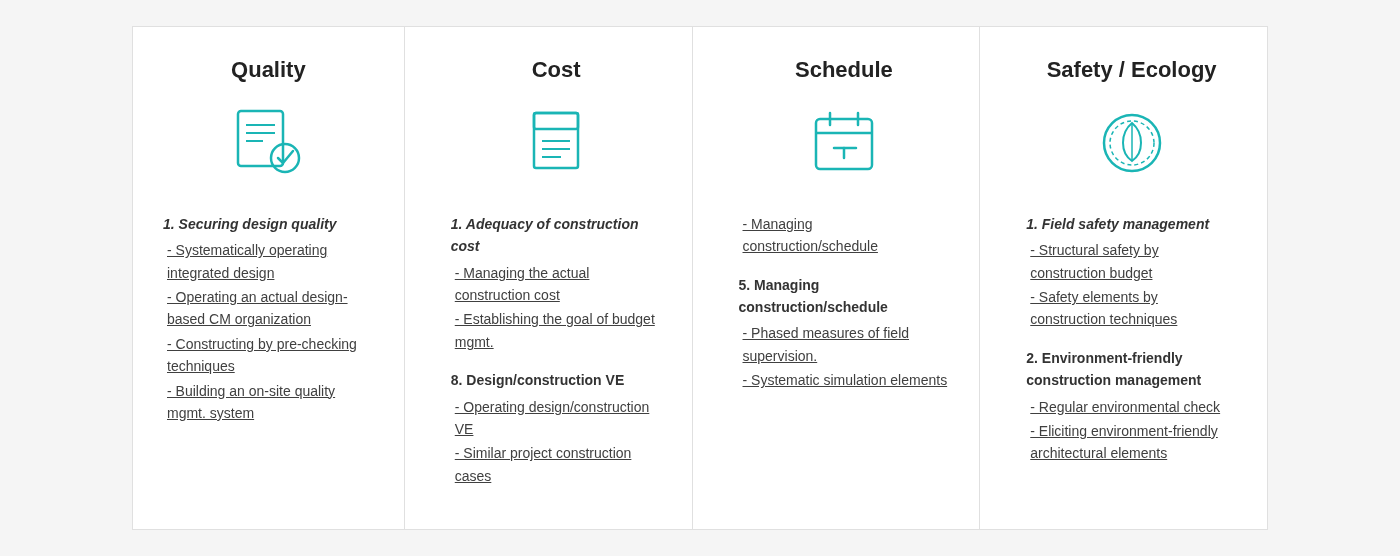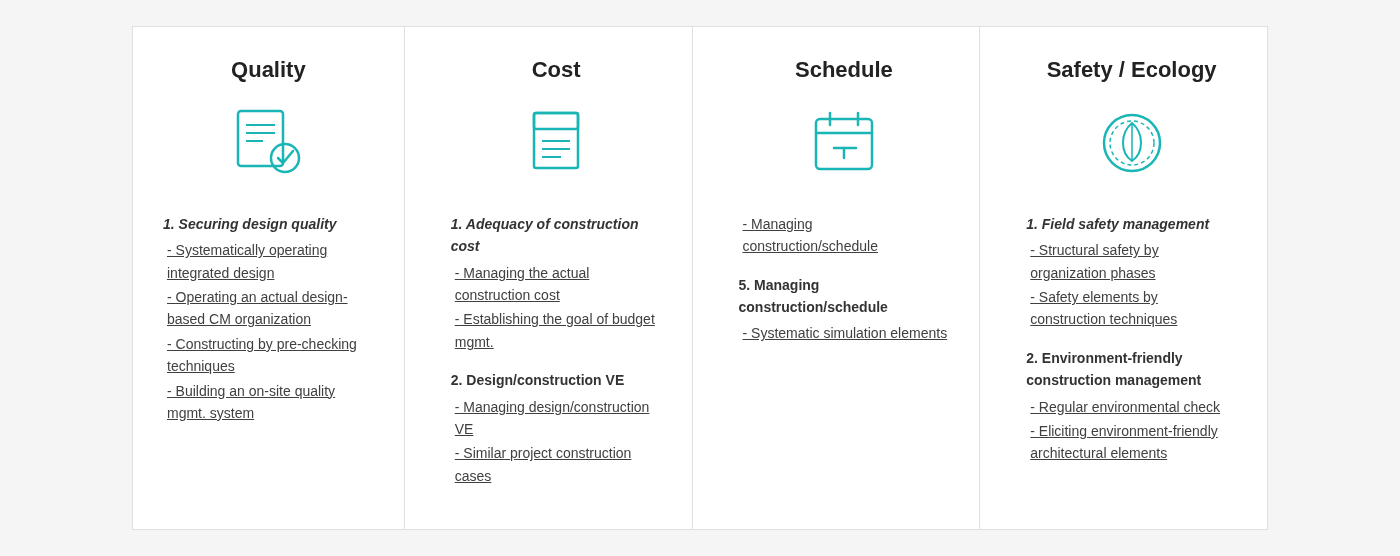--- a/index.html
+++ b/index.html
@@ -104,55 +104,56 @@
     <rect x="18" y="10" width="44" height="16" rx="2" stroke="#1ab5b5" stroke-width="2.5" fill="none"></rect>
     <line x1="26" y1="38" x2="54" y2="38" stroke="#1ab5b5" stroke-width="2"></line>
     <line x1="26" y1="46" x2="54" y2="46" stroke="#1ab5b5" stroke-width="2"></line>
     <line x1="26" y1="54" x2="45" y2="54" stroke="#1ab5b5" stroke-width="2"></line>
   </svg>
       </div>
       <div class="content">
         <div class="section-title">1. Adequacy of construction cost</div>
         <div class="bullet">- Managing the actual construction cost</div>
         <div class="bullet">- Establishing the goal of budget mgmt.</div>
-        <div class="section-title">2. Design/construction VE</div>
-        <div class="bullet">- Managing design/construction VE</div>
+        <div class="section-title">8. Design/construction VE</div>
+        <div class="bullet">- Operating design/construction VE</div>
         <div class="bullet">- Similar project construction cases</div>
       </div>
     </div>
     <div class="column">
       <div class="col-title">Schedule</div>
       <div class="icon-area">
         <svg viewBox="0 0 80 80" fill="none" xmlns="http://www.w3.org/2000/svg">
     <rect x="12" y="16" width="56" height="50" rx="4" stroke="#1ab5b5" stroke-width="2.5" fill="none"></rect>
     <line x1="12" y1="30" x2="68" y2="30" stroke="#1ab5b5" stroke-width="2.5"></line>
     <line x1="26" y1="10" x2="26" y2="22" stroke="#1ab5b5" stroke-width="2.5" stroke-linecap="round"></line>
     <line x1="54" y1="10" x2="54" y2="22" stroke="#1ab5b5" stroke-width="2.5" stroke-linecap="round"></line>
     <polyline points="30,45 40,45 40,55" stroke="#1ab5b5" stroke-width="2.5" fill="none" stroke-linecap="round" stroke-linejoin="round"></polyline>
     <line x1="40" y1="45" x2="52" y2="45" stroke="#1ab5b5" stroke-width="2.5" stroke-linecap="round"></line>
   </svg>
       </div>
       <div class="content">
         <div class="bullet">- Managing construction/schedule</div>
         <div class="section-title">5. Managing construction/schedule</div>
+        <div class="bullet">- Phased measures of field supervision.</div>
         <div class="bullet">- Systematic simulation elements</div>
       </div>
     </div>
     <div class="column">
       <div class="col-title">Safety / Ecology</div>
       <div class="icon-area">
         <svg viewBox="0 0 80 80" fill="none" xmlns="http://www.w3.org/2000/svg">
     <circle cx="40" cy="40" r="28" stroke="#1ab5b5" stroke-width="2.5" fill="none"></circle>
     <circle cx="40" cy="40" r="22" stroke="#1ab5b5" stroke-width="1.5" fill="none" stroke-dasharray="4 3"></circle>
     <path d="M40 20 C28 30, 28 50, 40 58 C52 50, 52 30, 40 20Z" stroke="#1ab5b5" stroke-width="2" fill="none"></path>
     <line x1="40" y1="20" x2="40" y2="58" stroke="#1ab5b5" stroke-width="1.5"></line>
   </svg>
       </div>
       <div class="content">
         <div class="section-title">1. Field safety management</div>
-        <div class="bullet">- Structural safety by organization phases</div>
+        <div class="bullet">- Structural safety by construction budget</div>
         <div class="bullet">- Safety elements by construction techniques</div>
         <div class="section-title">2. Environment-friendly construction management</div>
         <div class="bullet">- Regular environmental check</div>
         <div class="bullet">- Eliciting environment-friendly architectural elements</div>
       </div>
     </div>
   </div>
 
 </body></html>

